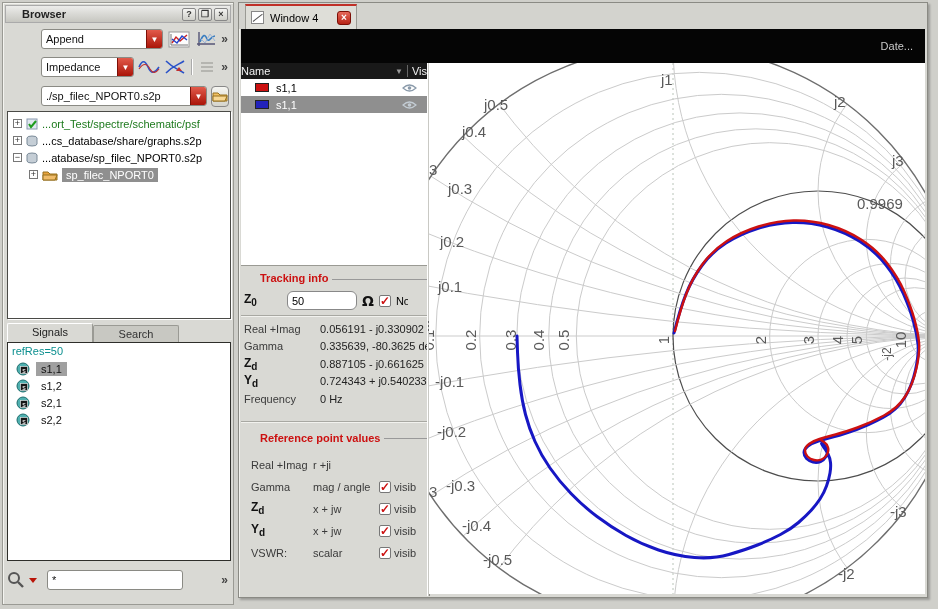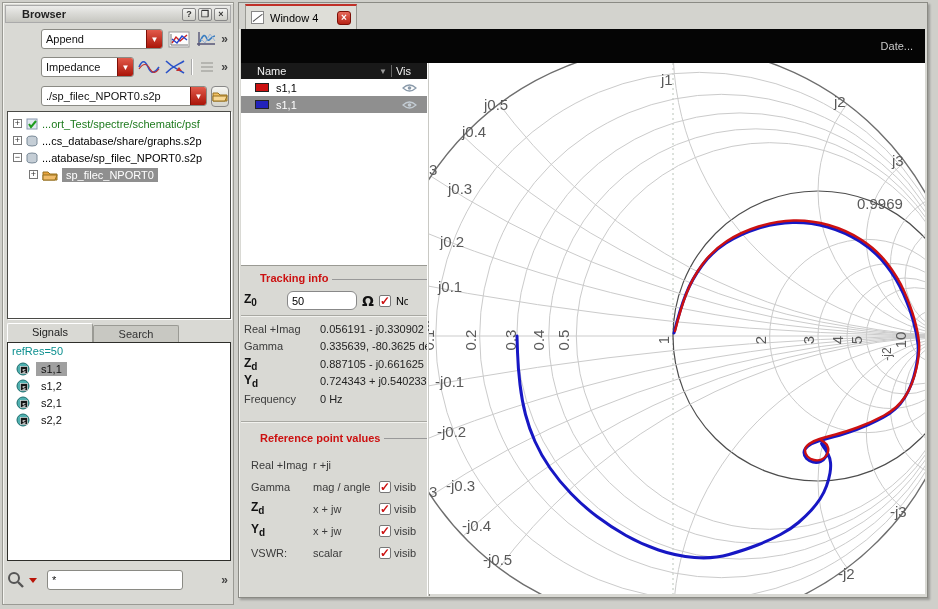--- a/index.html
+++ b/index.html
@@ -62,21 +62,21 @@
           display:flex; align-items:center; gap:6px; padding:0 5px; }
   .wtab-icon { width:13px; height:13px; background:#fff; border:1px solid #888; position:relative; flex:none; }
   .wtab-icon:before { content:""; position:absolute; left:1px; top:9px; width:12px; height:1px;
                       background:#555; transform:rotate(-38deg); transform-origin:left; }
   .wclose { width:14px; height:14px; background:linear-gradient(#e6695a,#b72315); border:1px solid #7c0f06;
             border-radius:3px; color:#fff; font-weight:bold; font-size:10px; line-height:12px; text-align:center; margin-left:auto; }
   .blackbar { position:absolute; left:2px; top:26px; right:2px; height:34px; background:#050505;
               display:flex; align-items:center; justify-content:flex-end; padding-right:12px; color:#c9c9c9; }
 
   .sidepanel { position:absolute; left:2px; top:60px; width:186px; height:533px; background:#fff; overflow:hidden; }
-  .namehdr { height:16px; background:#191919; color:#f2f2f2; display:flex; align-items:center; padding:0 16px; gap:4px; }
+  .namehdr { height:16px; background:#191919; color:#f2f2f2; display:flex; align-items:center; padding:0 0; gap:4px; }
   .namehdr .sort { color:#9a9a9a; font-size:8px; margin-left:auto; }
   .namehdr .div { width:1px; height:12px; background:#666; }
   .legrow { height:17px; display:flex; align-items:center; gap:7px; padding-left:14px; }
   .legrow.sel { background:#8f8f8f; color:#fff; }
   .swatch { width:14px; height:9px; border:1px solid #222; flex:none; }
   .eye { margin-left:auto; margin-right:10px; }
 
   .graygroups { position:absolute; left:0; top:202px; width:186px; bottom:0; background:#d9d9d4;
                 border-top:1px solid #9a9a94; }
   .ghead { display:flex; align-items:center; gap:4px; padding:6px 0 0 19px; color:#cc1111; font-weight:bold; }

